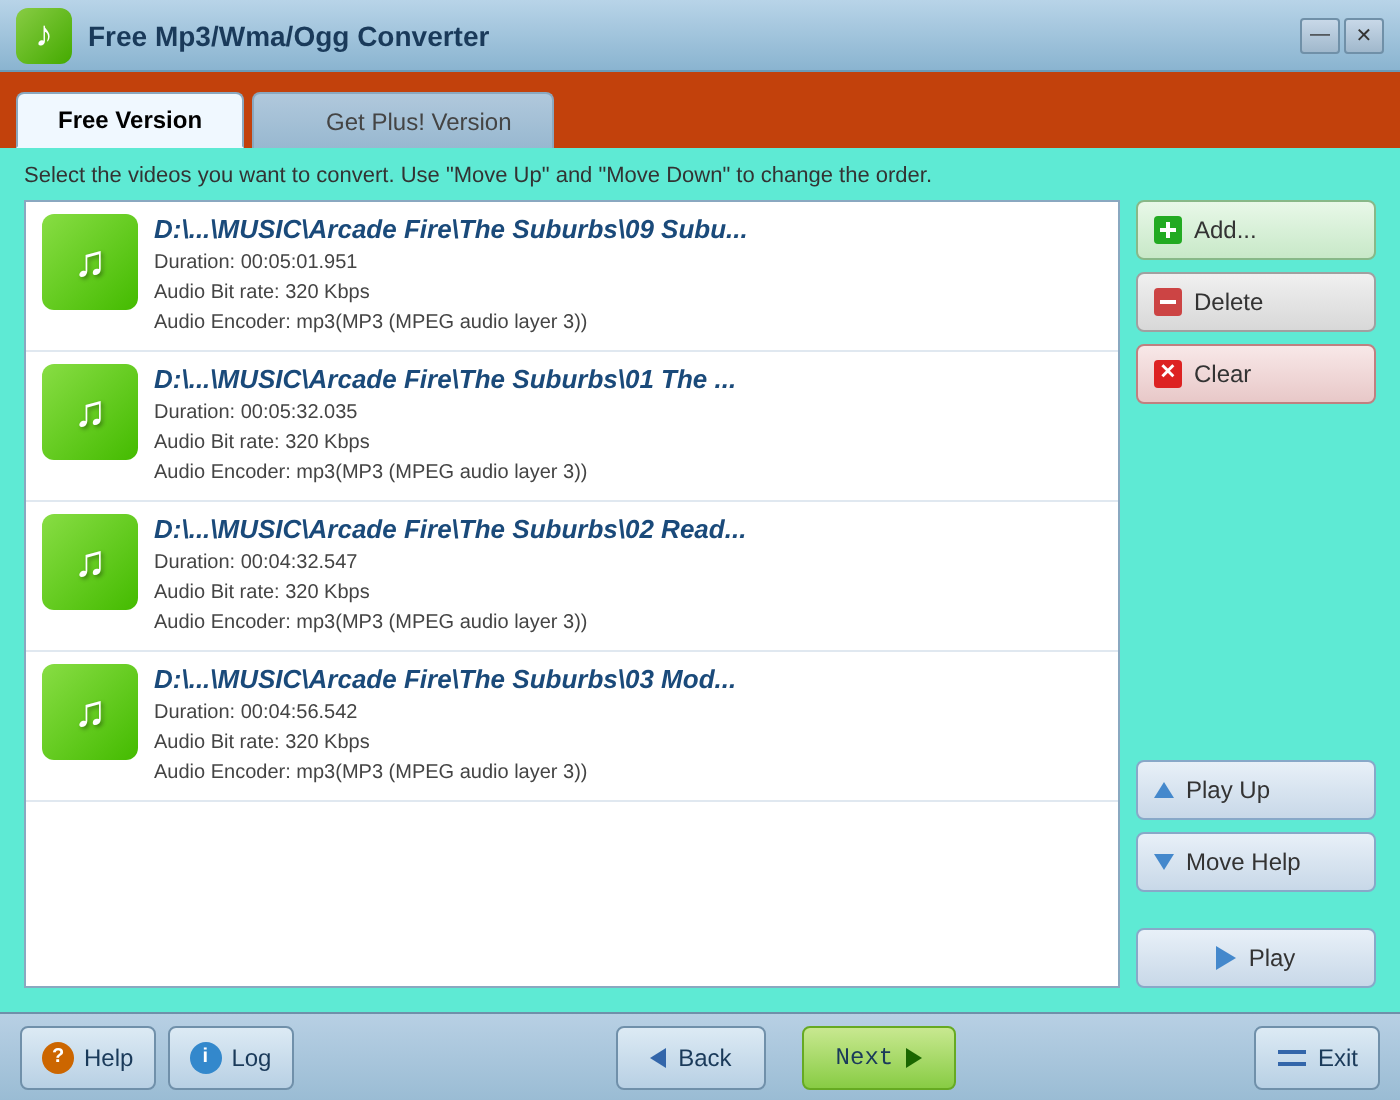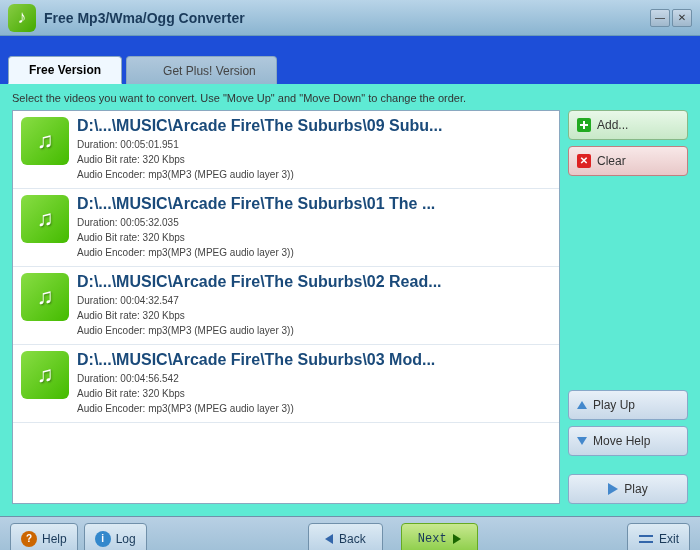--- a/index.html
+++ b/index.html
@@ -47,25 +47,25 @@
       border: 1px solid #7090a8;
       border-radius: 2px;
       display: flex; align-items: center; justify-content: center;
       font-size: 10px;
       cursor: pointer;
       color: #333;
     }
 
     
     .tabs-row {
-      background: #1d4ed8;
+      background: #c2410c;
       display: flex;
       align-items: flex-end;
       padding: 6px 8px 0 8px;
-      height: 48px;
+      height: 38px;
     }
     .tab {
       padding: 5px 20px;
       border: 1px solid #8aa8c0;
       border-bottom: none;
       border-radius: 4px 4px 0 0;
       cursor: pointer;
       font-size: 12px;
       color: #333;
       height: 28px;
@@ -133,22 +133,23 @@
       color: white;
       font-size: 22px;
       text-shadow: 1px 1px 2px rgba(0,0,0,0.4);
     }
     .file-info {
       flex: 1;
     }
     .file-name {
       font-weight: bold;
       color: #1a4a7a;
-      font-size: 16px;
+      font-size: 13px;
       margin-bottom: 2px;
+      font-style: italic;
     }
     .file-meta {
       font-size: 10px;
       color: #444;
       line-height: 1.5;
     }
 
     
     .right-panel {
       width: 120px;
@@ -456,20 +457,24 @@
           Audio Encoder: mp3(MP3 (MPEG audio layer 3))
         </div>
       </div>
     </div>
       </div>
 
     <div class="right-panel">
       <button class="panel-btn btn-add">
         <span class="icon-plus"></span>
         <span>Add...</span>
+      </button>
+      <button class="panel-btn btn-delete">
+        <span class="icon-minus"></span>
+        <span>Delete</span>
       </button>
       <button class="panel-btn btn-clear">
         <span class="icon-x">✕</span>
         <span>Clear</span>
       </button>
 
       <div class="spacer"></div>
 
       <button class="panel-btn btn-moveup">
         <span class="icon-arrow-up"></span>

